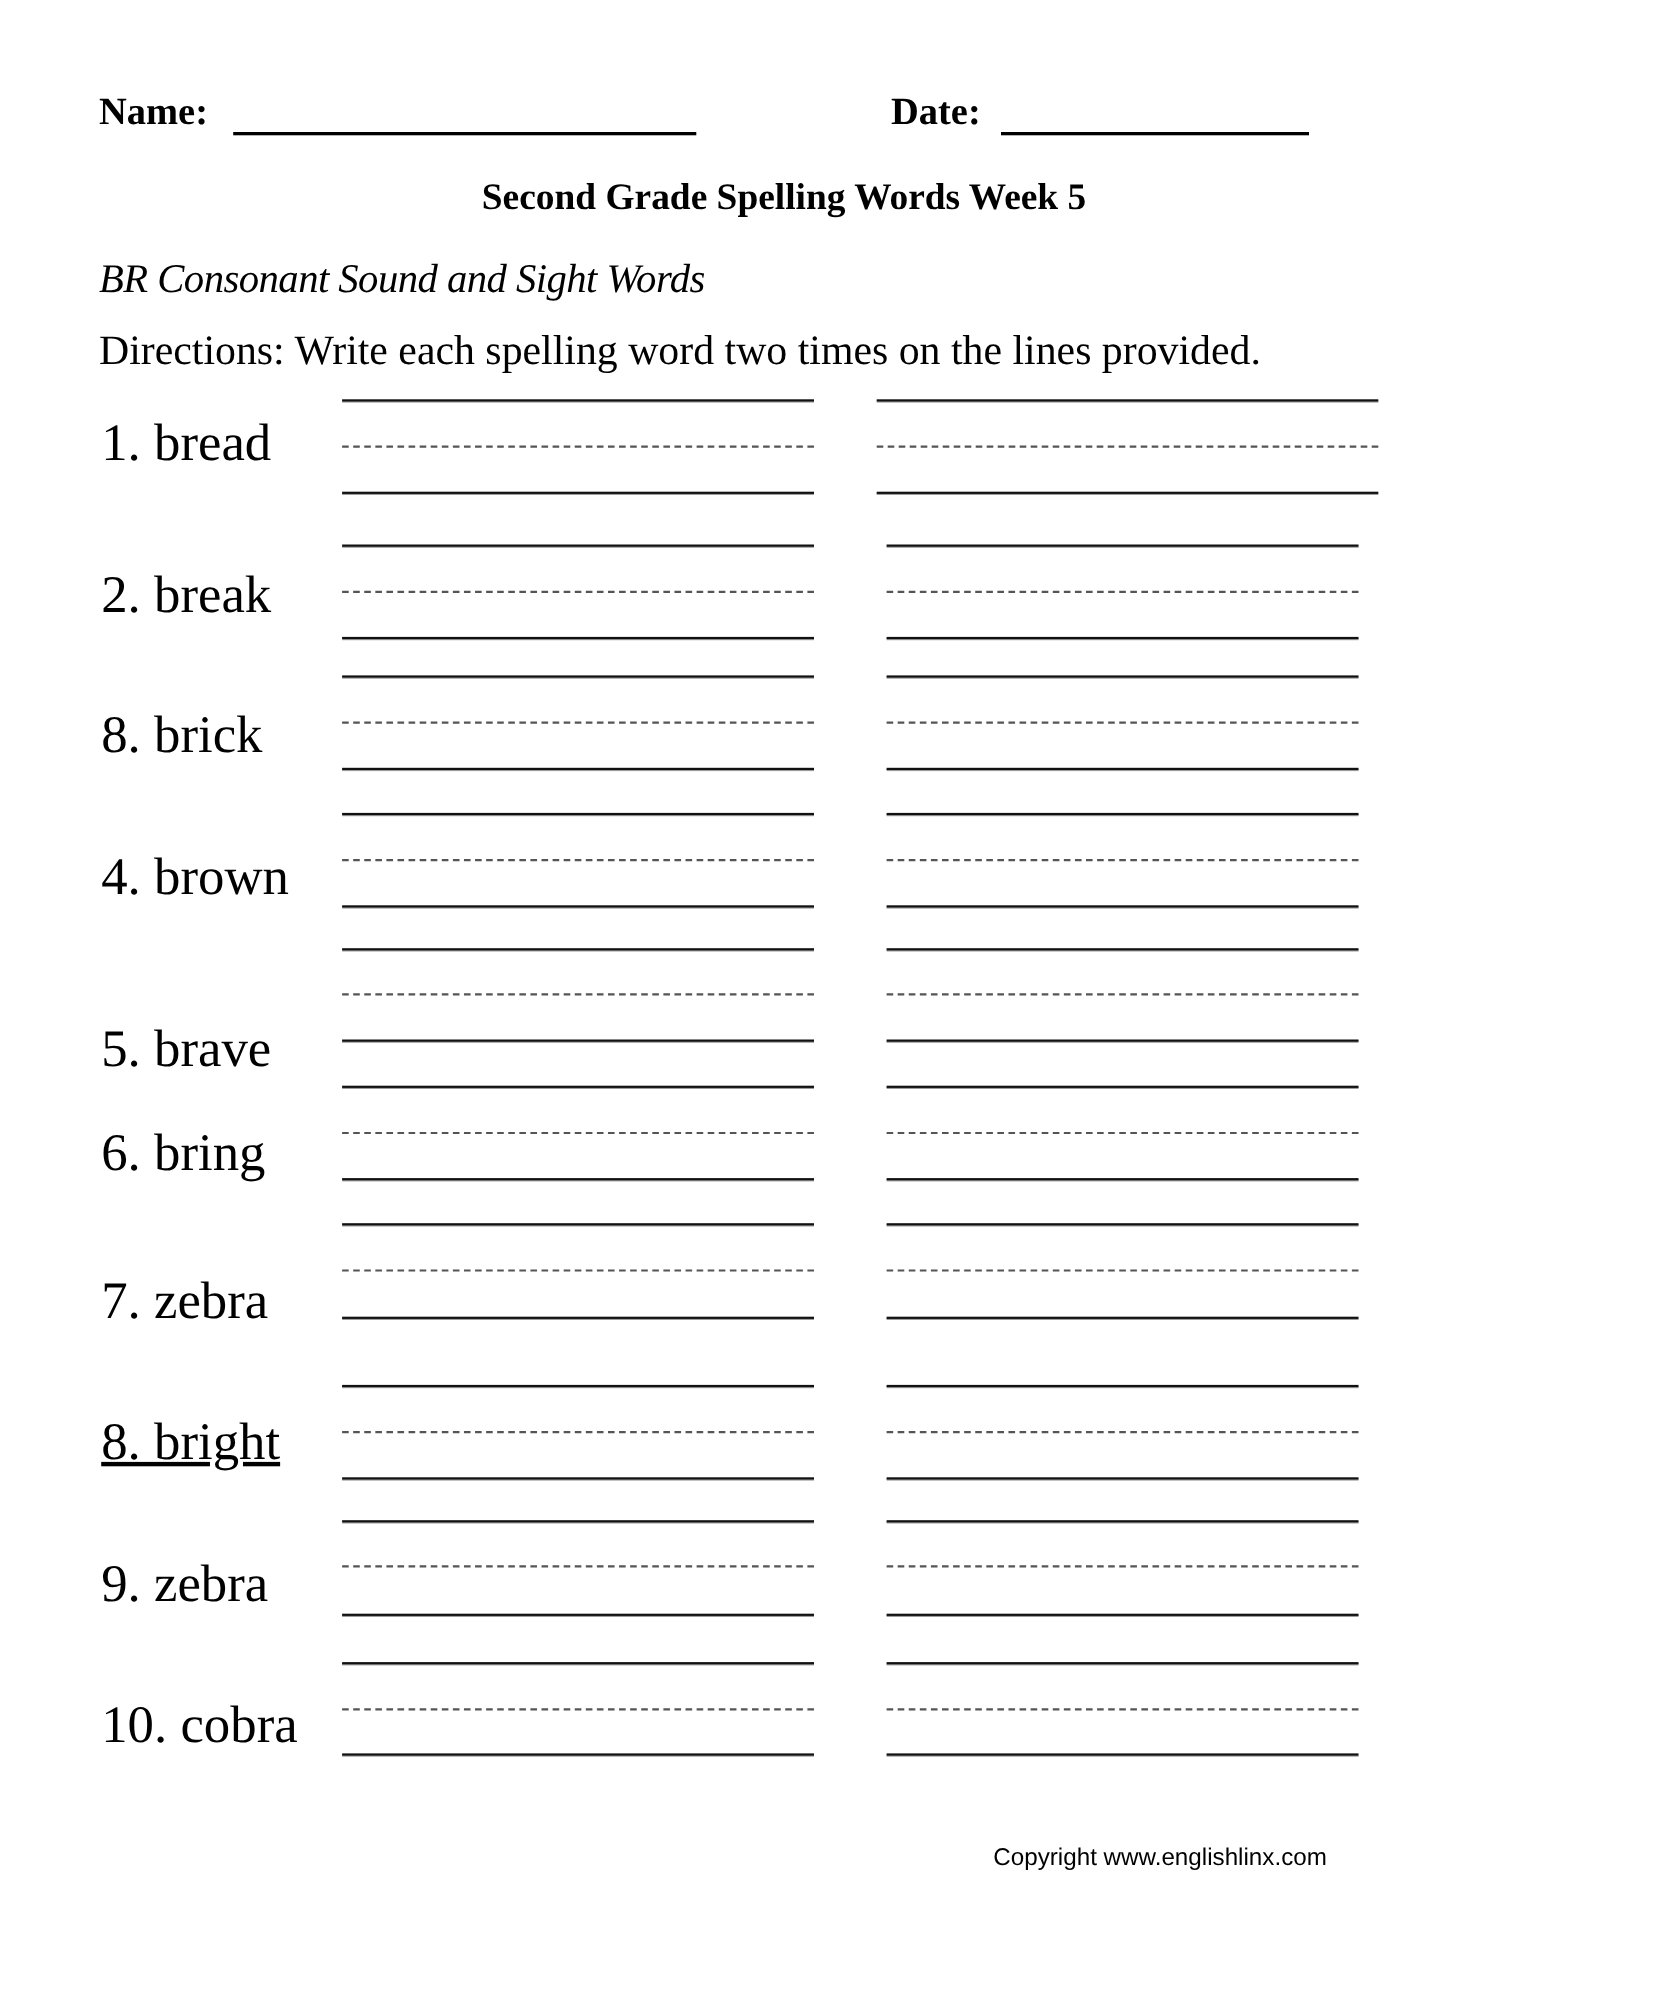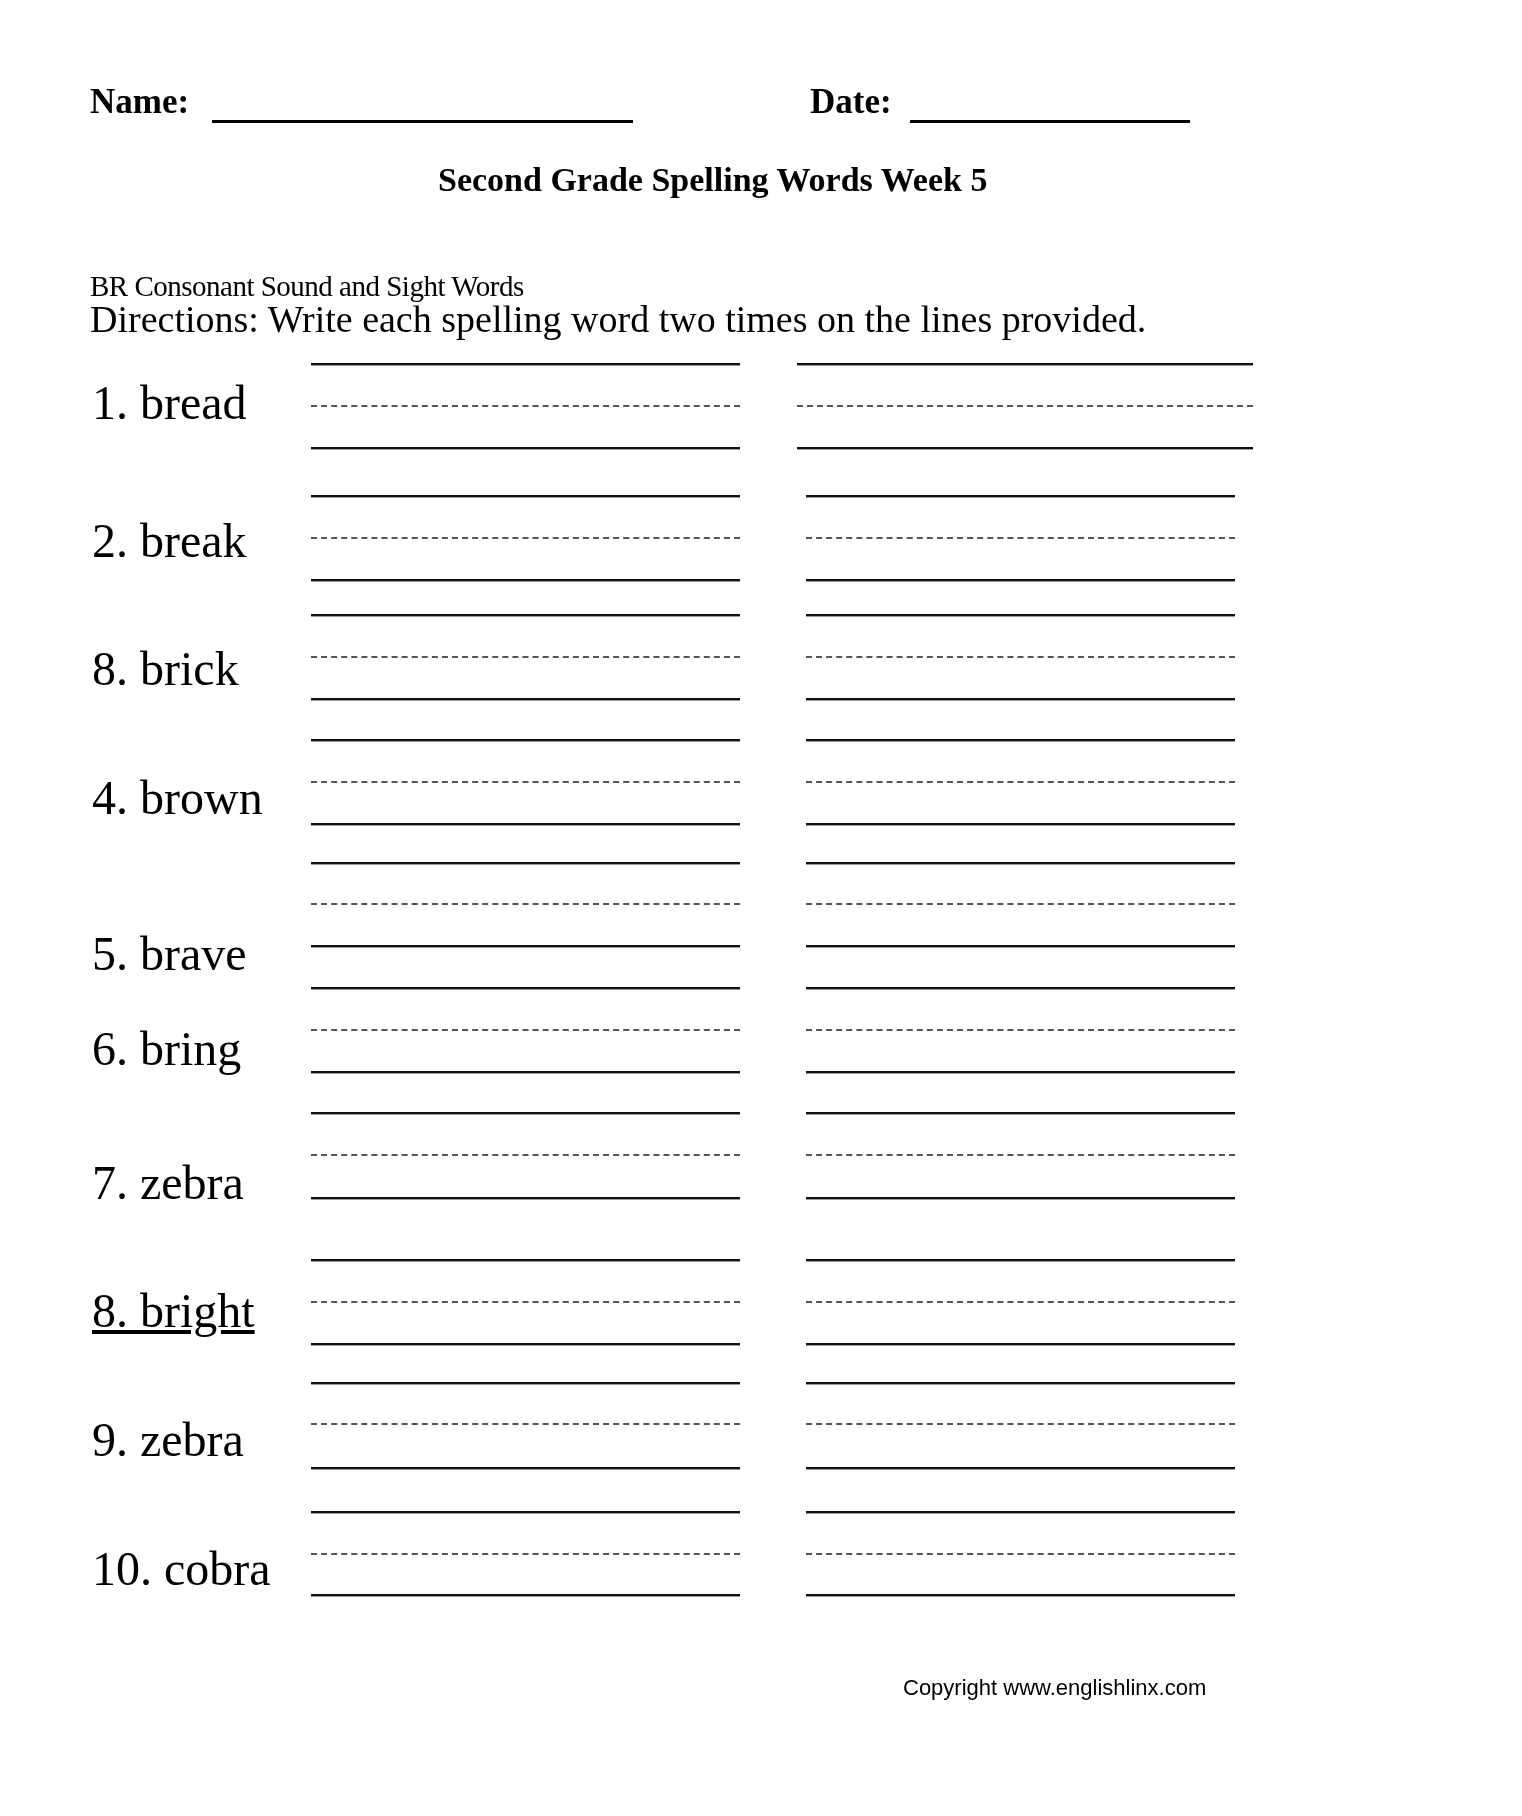--- a/index.html
+++ b/index.html
@@ -2,21 +2,21 @@
 <html><head>
 <meta charset="utf-8">
 <style>
   html, body { margin: 0; padding: 0; background: #ffffff; }
   body { width: 1522px; height: 1816px; position: relative; overflow: hidden;
          font-family: "Liberation Serif", "DejaVu Serif", serif; color: #000; }
   .abs { position: absolute; white-space: nowrap; }
   .hdr { font-weight: bold; font-size: 35px; line-height: 1; }
   .uline { position: absolute; height: 3px; background: #000; }
   .title { font-weight: bold; font-size: 34px; line-height: 1; }
-  .subtitle { font-size: 29px; line-height: 1; letter-spacing: -0.5px; margin-top: 37px; }
+  .subtitle { font-style: italic; font-size: 37px; line-height: 1; letter-spacing: -0.5px; }
   .directions { font-size: 38px; line-height: 1; }
   .label { font-size: 48px; line-height: 1; }
   .solid { position: absolute; height: 2px; background: #111; box-shadow: 0 1px 0 #9a9a9a; }
   .dashed { position: absolute; height: 0; border-top: 2px dashed #555; }
   .copyright { font-family: "Liberation Sans", "DejaVu Sans", sans-serif; font-size: 22px; line-height: 1; }
 </style>
 </head>
 <body>
 
 <div class="abs hdr" style="left:90px; top:84px;">Name:</div>

